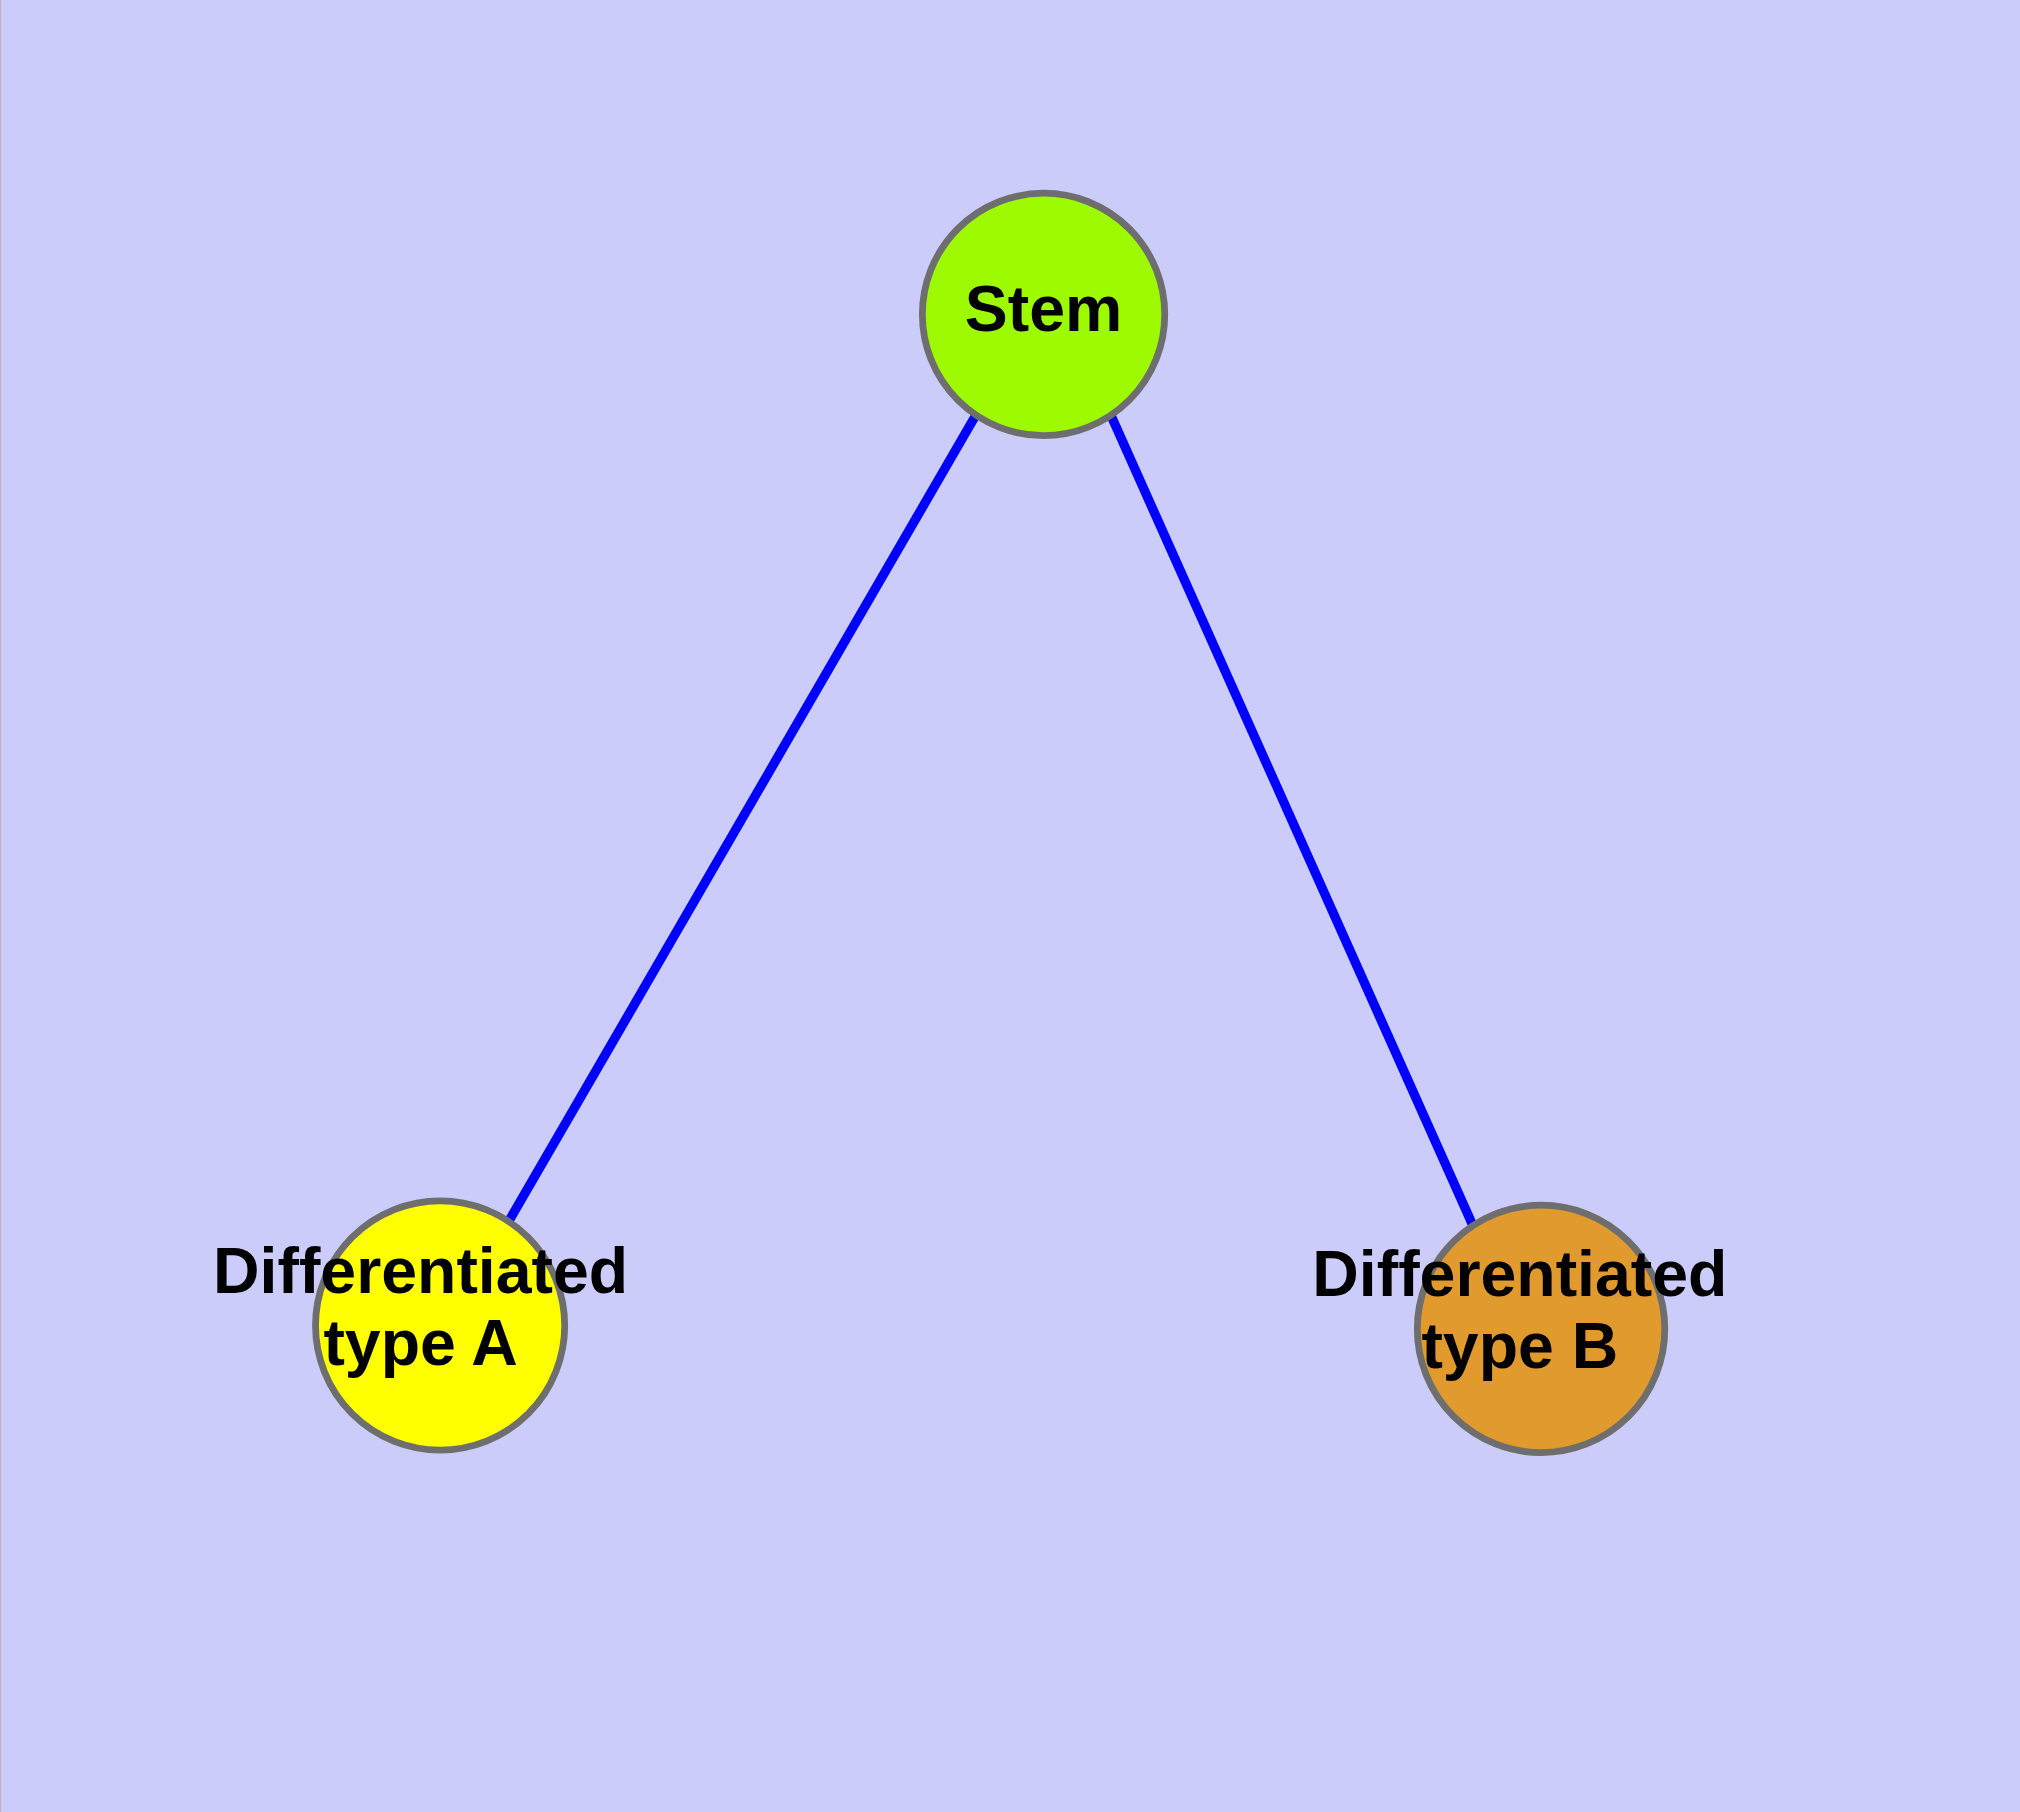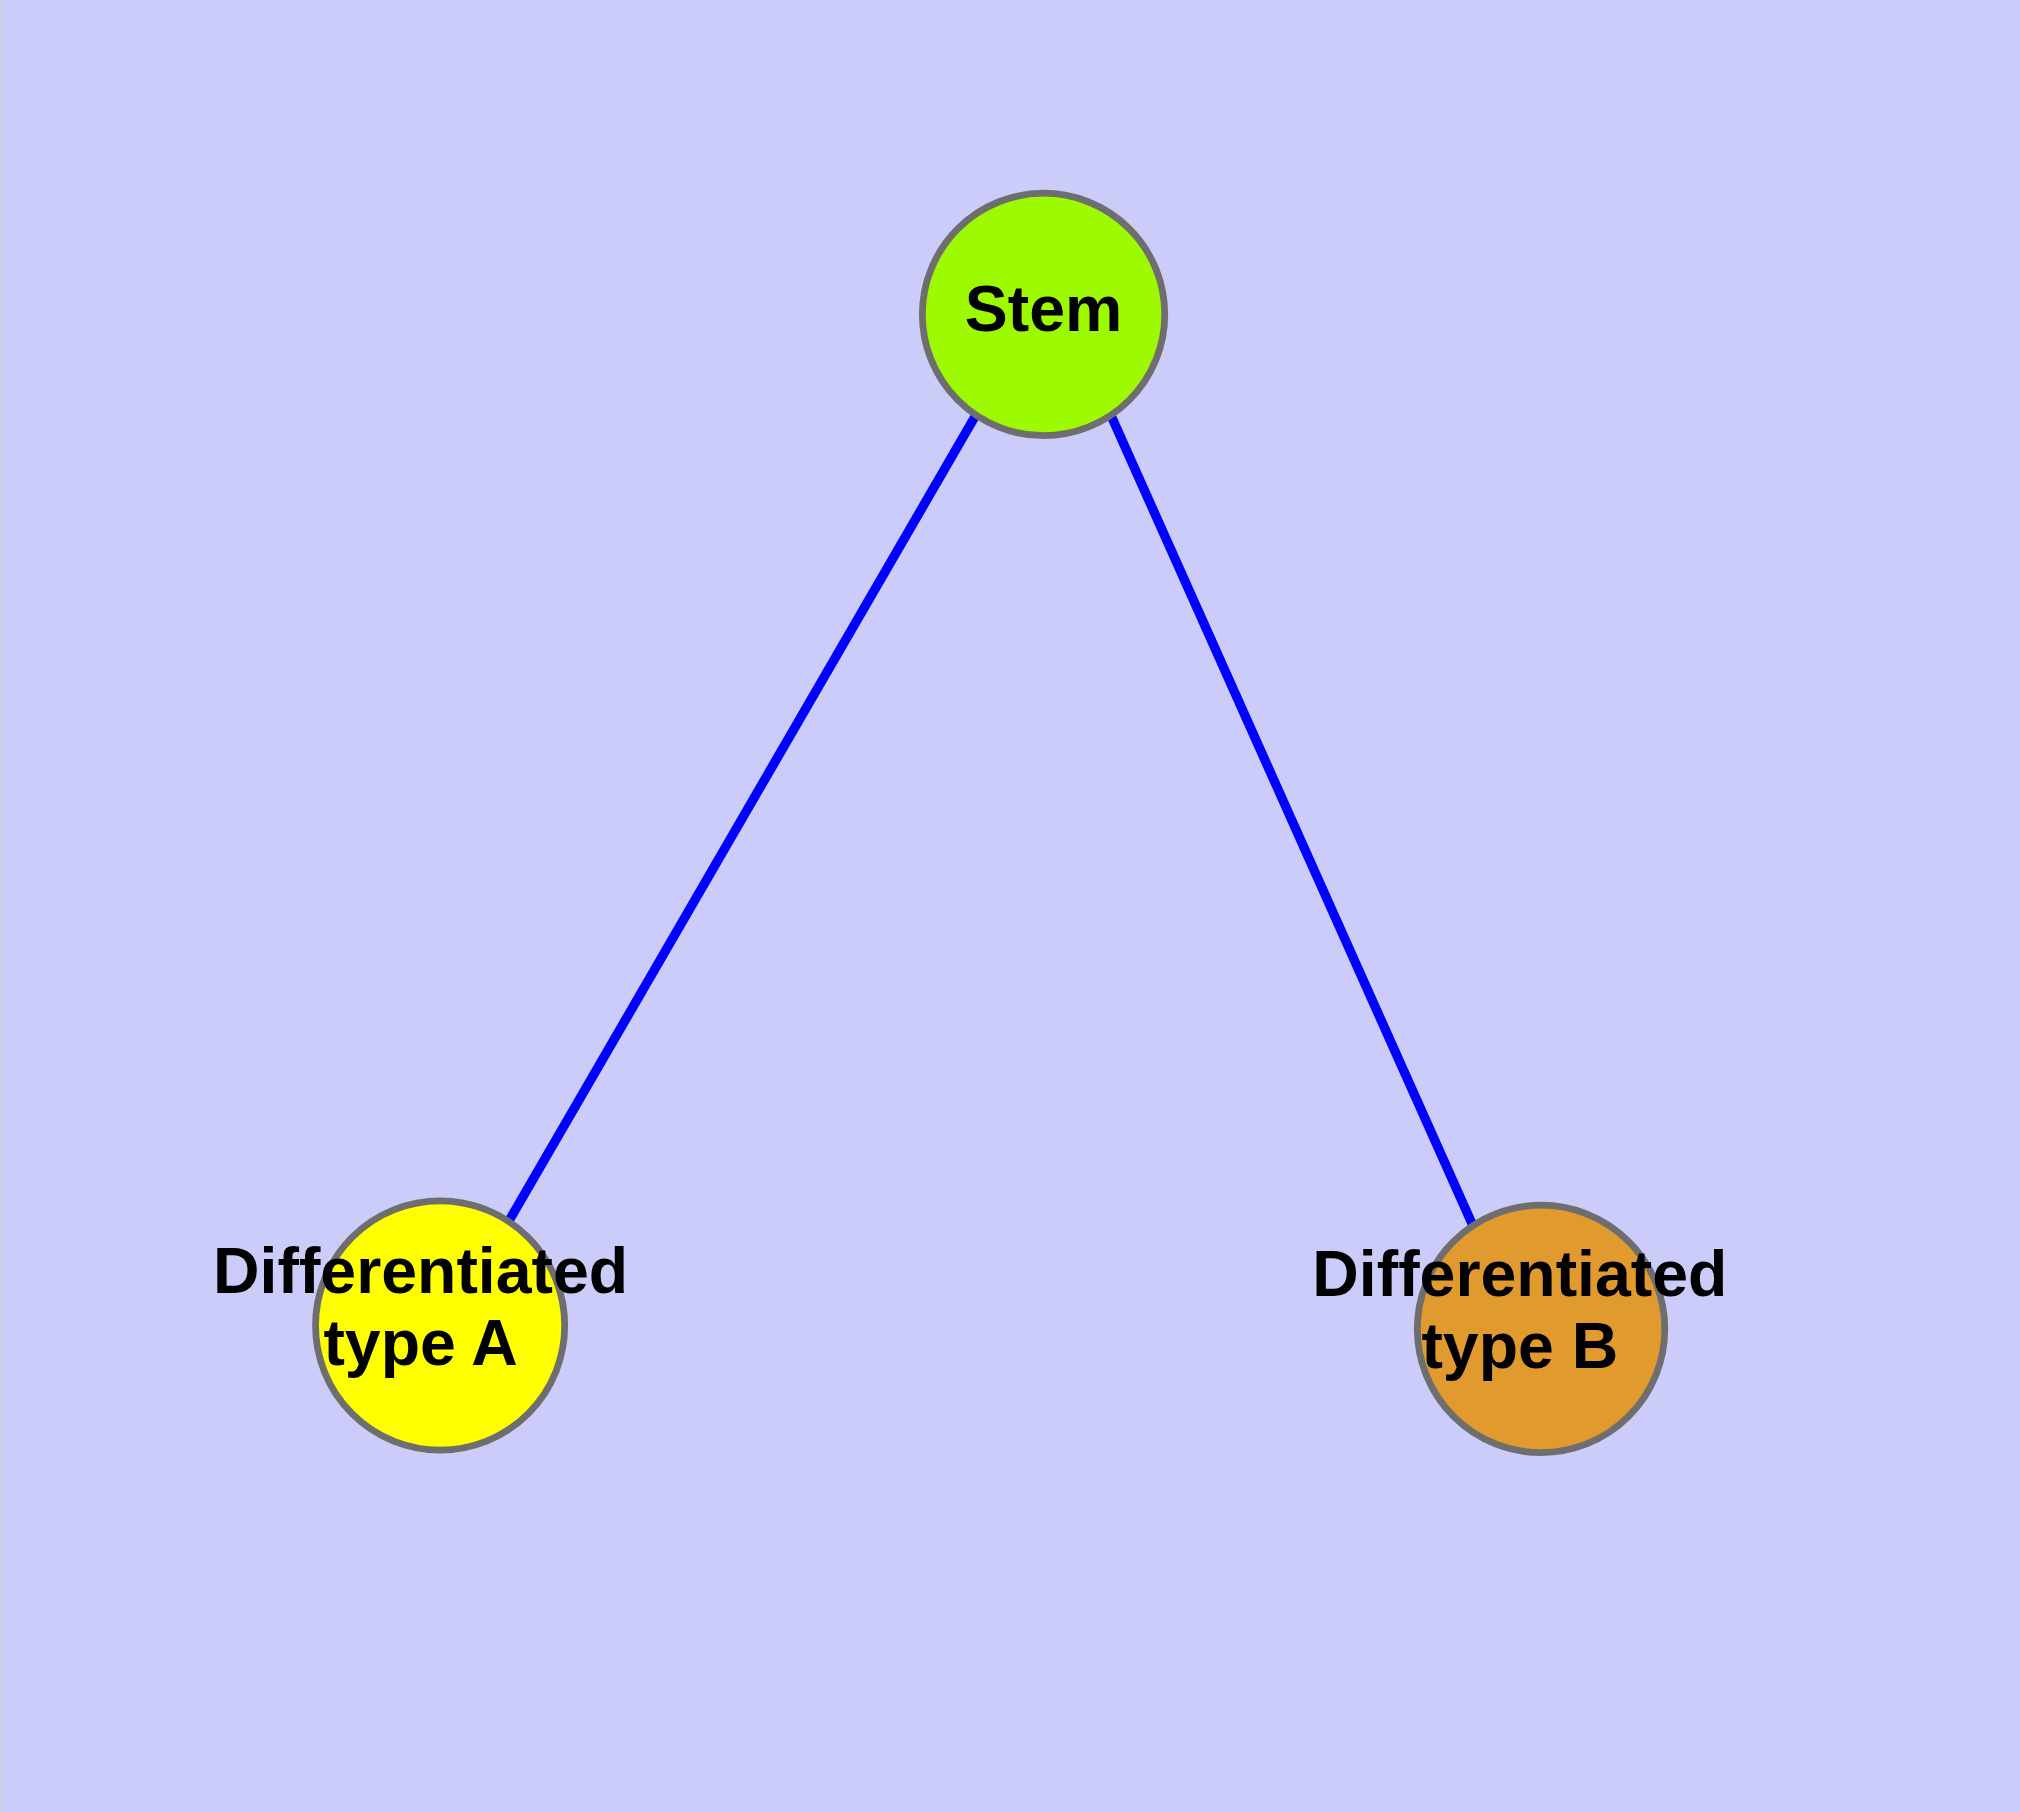--- a/index.html
+++ b/index.html
@@ -27,21 +27,21 @@
     font-family: "Liberation Sans", sans-serif;
     font-weight: bold;
     fill: #000000;
     dominant-baseline: middle;
     text-anchor: middle;
   }
 </style>
 </head>
 <body>
 
-<div id="canvas" style="width: 2021px; height: 1812px; background: #bef264;">
+<div id="canvas" style="width: 2021px; height: 1812px; background: #a16207;">
   <svg id="graph-svg" viewBox="0 0 2384 2138" xmlns="http://www.w3.org/2000/svg" style="width: 2021px; height: 1812px;">
 
     <rect id="bg-rect" x="0" y="0" width="2384" height="2138" fill="#ccccfa"></rect>
 
     <g id="edges-layer">
         <line x1="1151" y1="490" x2="600" y2="1441" stroke="#0000ff" stroke-width="11" stroke-linecap="butt"></line>
         <line x1="1310" y1="489" x2="1738" y2="1447" stroke="#0000ff" stroke-width="11" stroke-linecap="butt"></line>
       </g>
     <g id="nodes-layer">
         <g>

